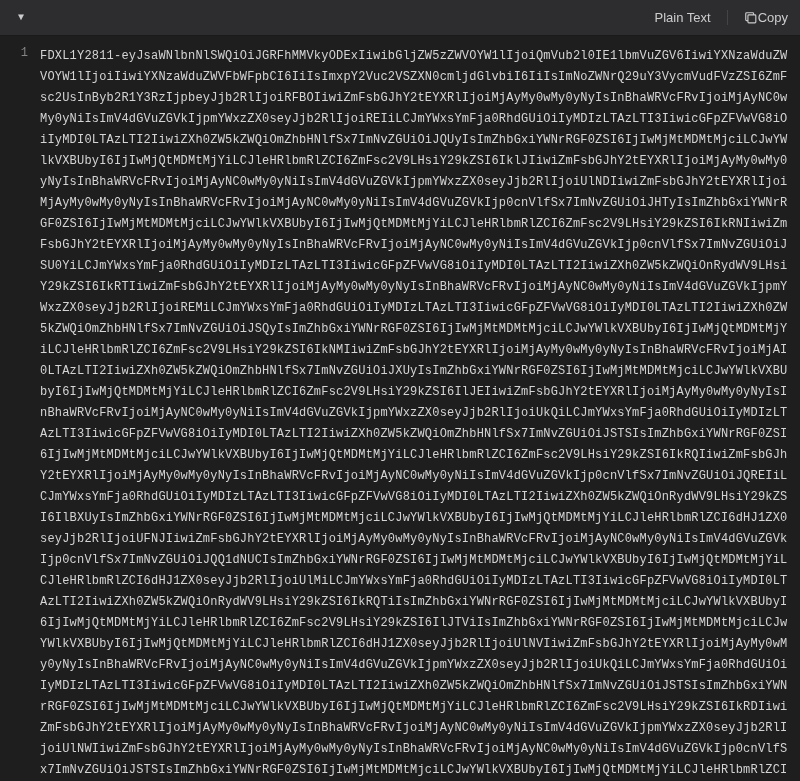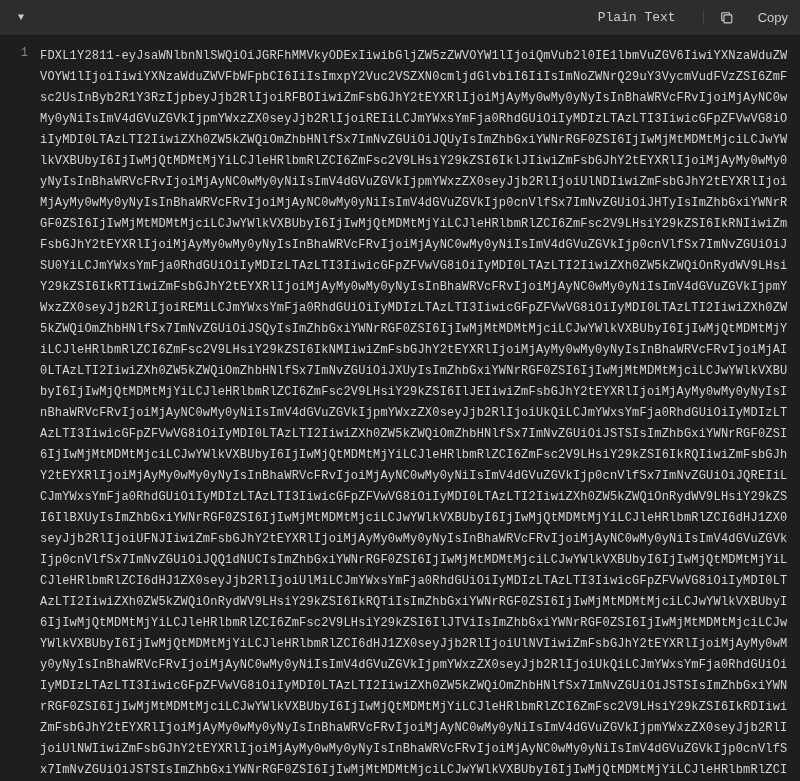--- a/index.html
+++ b/index.html
@@ -36,33 +36,32 @@
       padding: 4px 6px;
     }
     .toolbar-right {
       display: flex;
       align-items: center;
       gap: 16px;
     }
     .lang-label {
       color: #cccccc;
       font-size: 13px;
-      font-family: Liberation Mono, monospace;
+      font-family: Liberation Sans, sans-serif;
     }
     .copy-btn {
       display: flex;
       align-items: center;
-      gap: 24px;
+      gap: 0;
       color: #cccccc;
       font-size: 13px;
       font-family: -apple-system, 'Segoe UI', sans-serif;
       cursor: pointer;
       border-left: 1px solid #444;
       padding-left: 16px;
-      margin-left: 11px;
     }
     .copy-icon {
       width: 14px;
       height: 14px;
       display: inline-block;
     }
     .code-area {
       display: flex;
       height: calc(100% - 36px);
       background: #1e1e1e;

